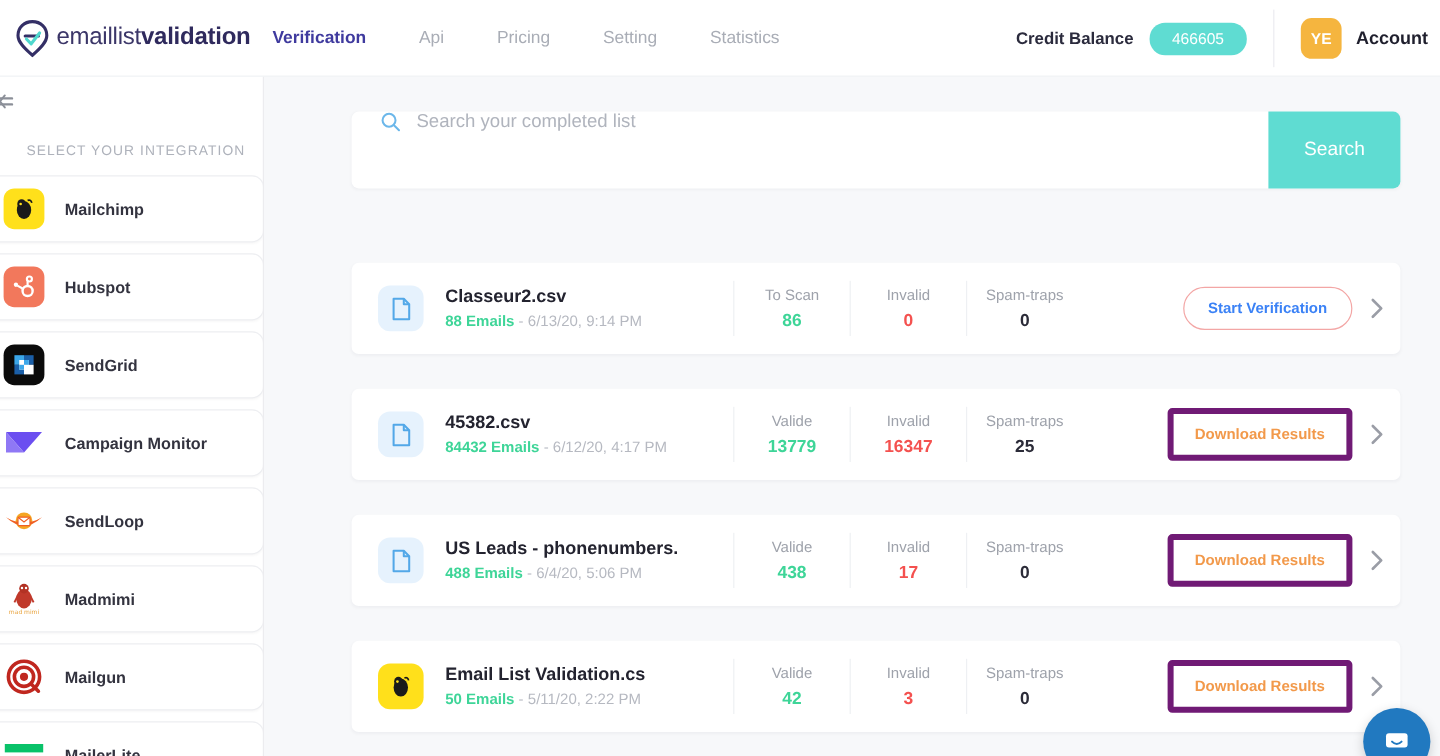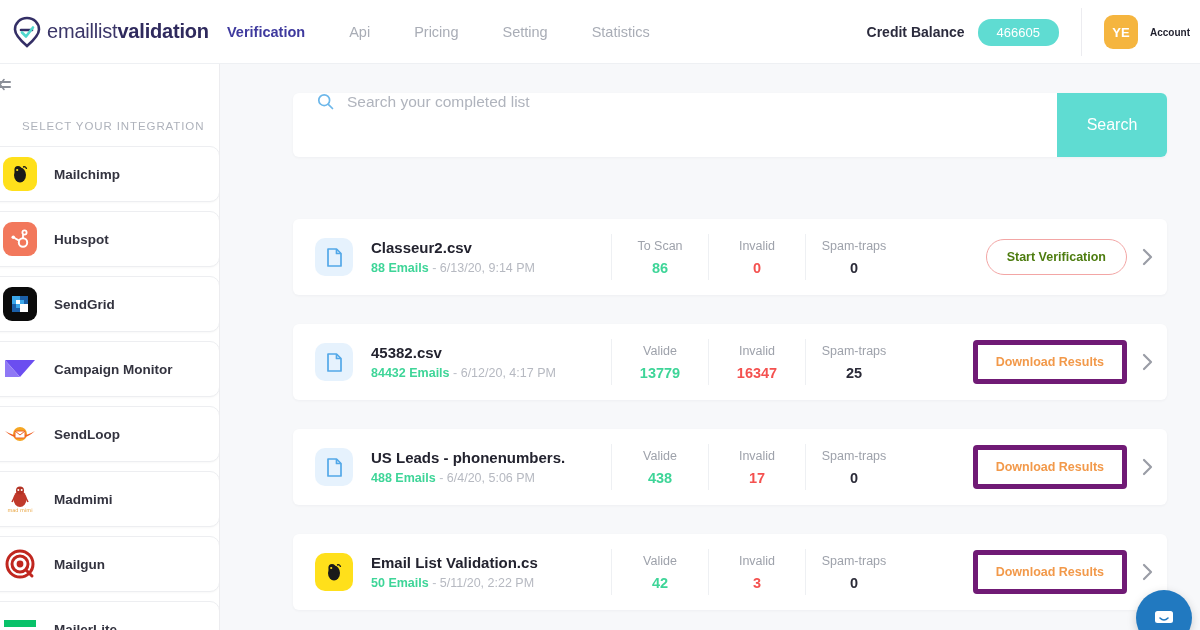--- a/index.html
+++ b/index.html
@@ -51,21 +51,21 @@
   .credit-badge {
     margin-left: 13px; background: #5fdcd2; color: #ffffff;
     font-size: 13px; border-radius: 13px; padding: 6px 19px; white-space: nowrap;
   }
   .header-divider { width: 1px; height: 48px; background: #ececf0; margin: 0 22px; }
   .avatar {
     width: 34px; height: 34px; border-radius: 9px; background: #f5b53f;
     color: #ffffff; font-size: 13px; font-weight: 700;
     display: flex; align-items: center; justify-content: center;
   }
-  .account-label { font-size: 10px; font-weight: 700; color: #1f1f2d; margin-left: 12px; margin-right: 10px; }
+  .account-label { font-size: 15px; font-weight: 700; color: #1f1f2d; margin-left: 12px; margin-right: 10px; }
 
   
   .sidebar {
     position: absolute; top: 64px; left: 0; width: 220px; height: 566px;
     background: #ffffff; border-right: 1px solid #ececef;
     overflow: hidden;
   }
   .collapse-icon { position: absolute; left: -4px; top: 14px; width: 20px; height: 16px; }
   .side-title {
     position: absolute; left: 22px; top: 56px;
@@ -129,21 +129,21 @@
     height: 46px; display: flex; flex-direction: column; justify-content: center;
   }
   .stat-label { font-size: 12.5px; color: #9ea2ab; }
   .stat-value { font-size: 14.5px; font-weight: 700; margin-top: 7px; }
   .v-green { color: #3ed598; }
   .v-red { color: #f4514f; }
   .v-dark { color: #2b2b38; }
 
   .action { margin-left: auto; display: flex; align-items: center; }
   .btn-verify {
-    border: 1px solid #f3a6a5; color: #4d7c0f; background: #ffffff;
+    border: 1px solid #f3a6a5; color: #3b82f6; background: #ffffff;
     border-radius: 21px; font-size: 12.5px; font-weight: 700; padding: 10px 20px;
     font-family: "Liberation Sans", sans-serif; cursor: pointer; white-space: nowrap;
   }
   .btn-download {
     border: 5px solid #701a75; color: #f2994a; background: #ffffff;
     border-radius: 4px; font-size: 12.5px; font-weight: 700; padding: 10px 18px;
     font-family: "Liberation Sans", sans-serif; cursor: pointer; white-space: nowrap;
   }
   .chev { width: 40px; display: flex; align-items: center; justify-content: center; cursor: pointer; }
 

